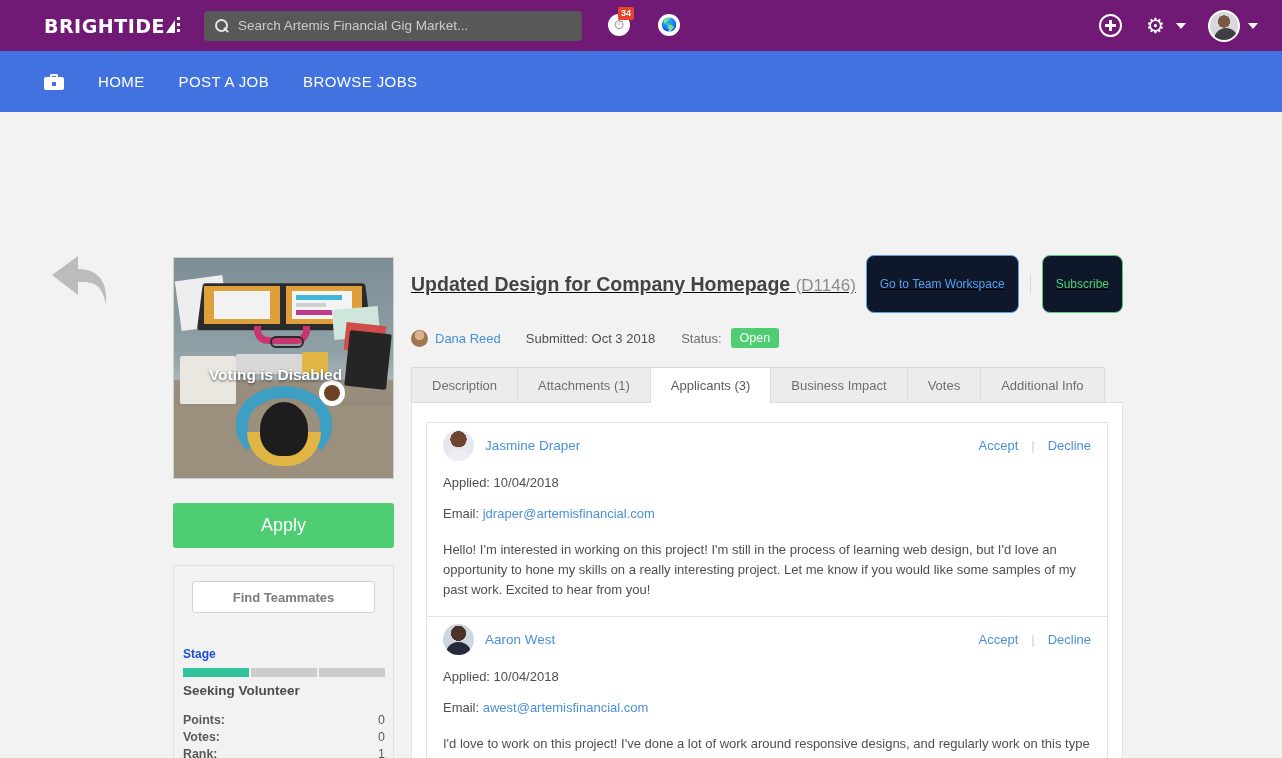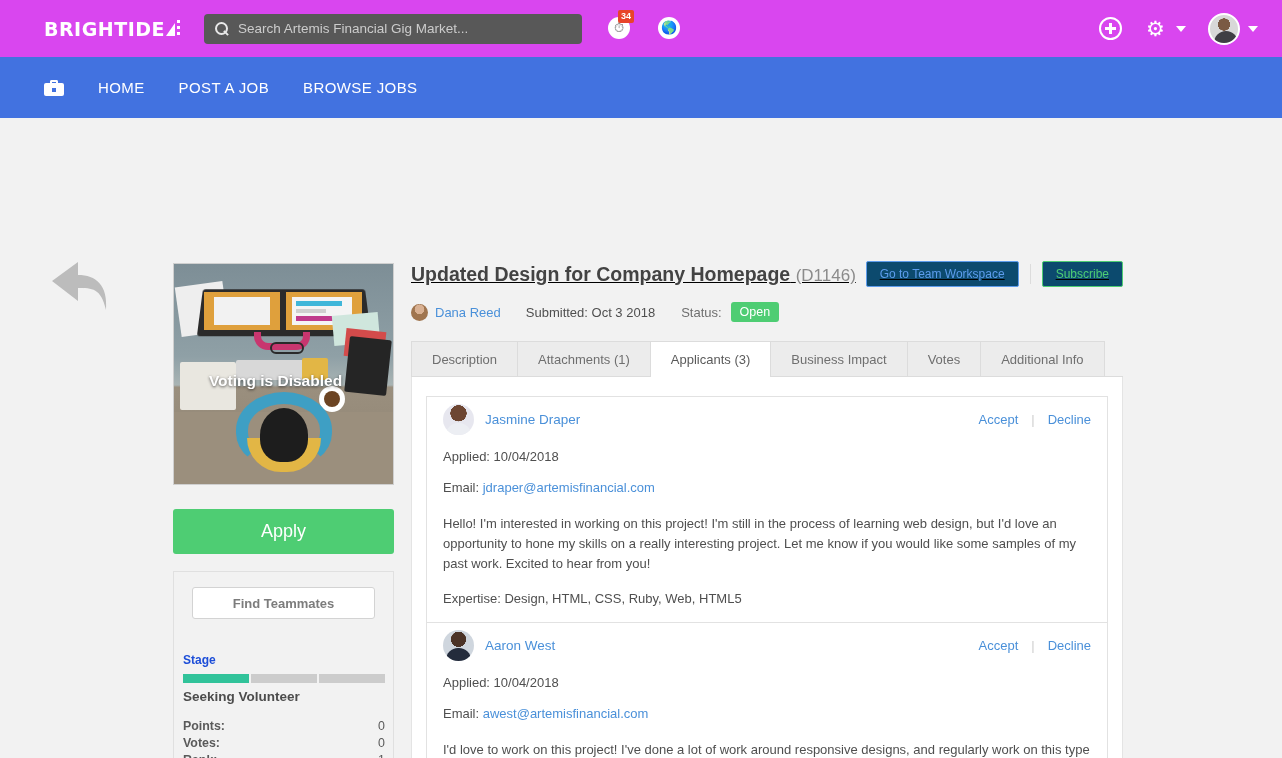--- a/index.html
+++ b/index.html
@@ -5,22 +5,22 @@
   * { box-sizing: border-box; margin: 0; padding: 0; }
   html, body {
     width: 1282px; height: 758px;
     font-family: "Liberation Sans", sans-serif;
     background: #f2f2f2;
     overflow: hidden;
   }
 
   
   .topbar {
-    height: 57px;
-    background: #d946ef;
+    height: 51px;
+    background: #701a75;
     display: flex;
     align-items: center;
     position: relative;
   }
   .logo {
     margin-left: 44px;
     color: #ffffff;
     font-size: 19px;
     font-weight: bold;
     letter-spacing: 0.5px;
@@ -407,24 +407,24 @@
     font-weight: normal;
     color: #8b8b8b;
     font-size: 17px;
   }
   .title-btns {
     margin-left: auto;
     display: flex;
     align-items: center;
   }
   .pill {
-    border-radius: 2px;
-    padding: 5px 13px;
+    border-radius: 8px;
+    padding: 21px 13px;
     font-size: 12px;
-    background: #0c4a6e;
+    background: #0f172a;
     cursor: pointer;
     white-space: nowrap;
   }
   .pill.blue { border: 1px solid #5d9cec; color: #5d9cec; }
   .pill.green { border: 1px solid #4ecd73; color: #4ecd73; }
   .divider-v {
     width: 1px; height: 20px; background: #dcdcdc; margin: 0 11px;
   }
 
   .meta-row {
@@ -701,21 +701,20 @@
             <span class="act-link">Accept</span>
             <span class="act-sep">|</span>
             <span class="act-link">Decline</span>
           </span>
         </div>
         <div class="app-line">Applied: 10/04/2018</div>
         <div class="app-line">
           <span>Email: </span><span class="email-link">jdraper@artemisfinancial.com</span>
         </div>
         <div class="app-body">Hello! I'm interested in working on this project! I'm still in the process of learning web design, but I'd love an opportunity to hone my skills on a really interesting project. Let me know if you would like some samples of my past work. Excited to hear from you!</div>
-        <div class="app-exp">Expertise: Design, HTML, CSS, Ruby, Web, HTML5</div>
       </div>
 
       <div class="applicant">
         <div class="app-head">
           <span class="app-avatar av-b"></span>
           <span class="app-name">Aaron West</span>
           <span class="app-actions">
             <span class="act-link">Accept</span>
             <span class="act-sep">|</span>
             <span class="act-link">Decline</span>

